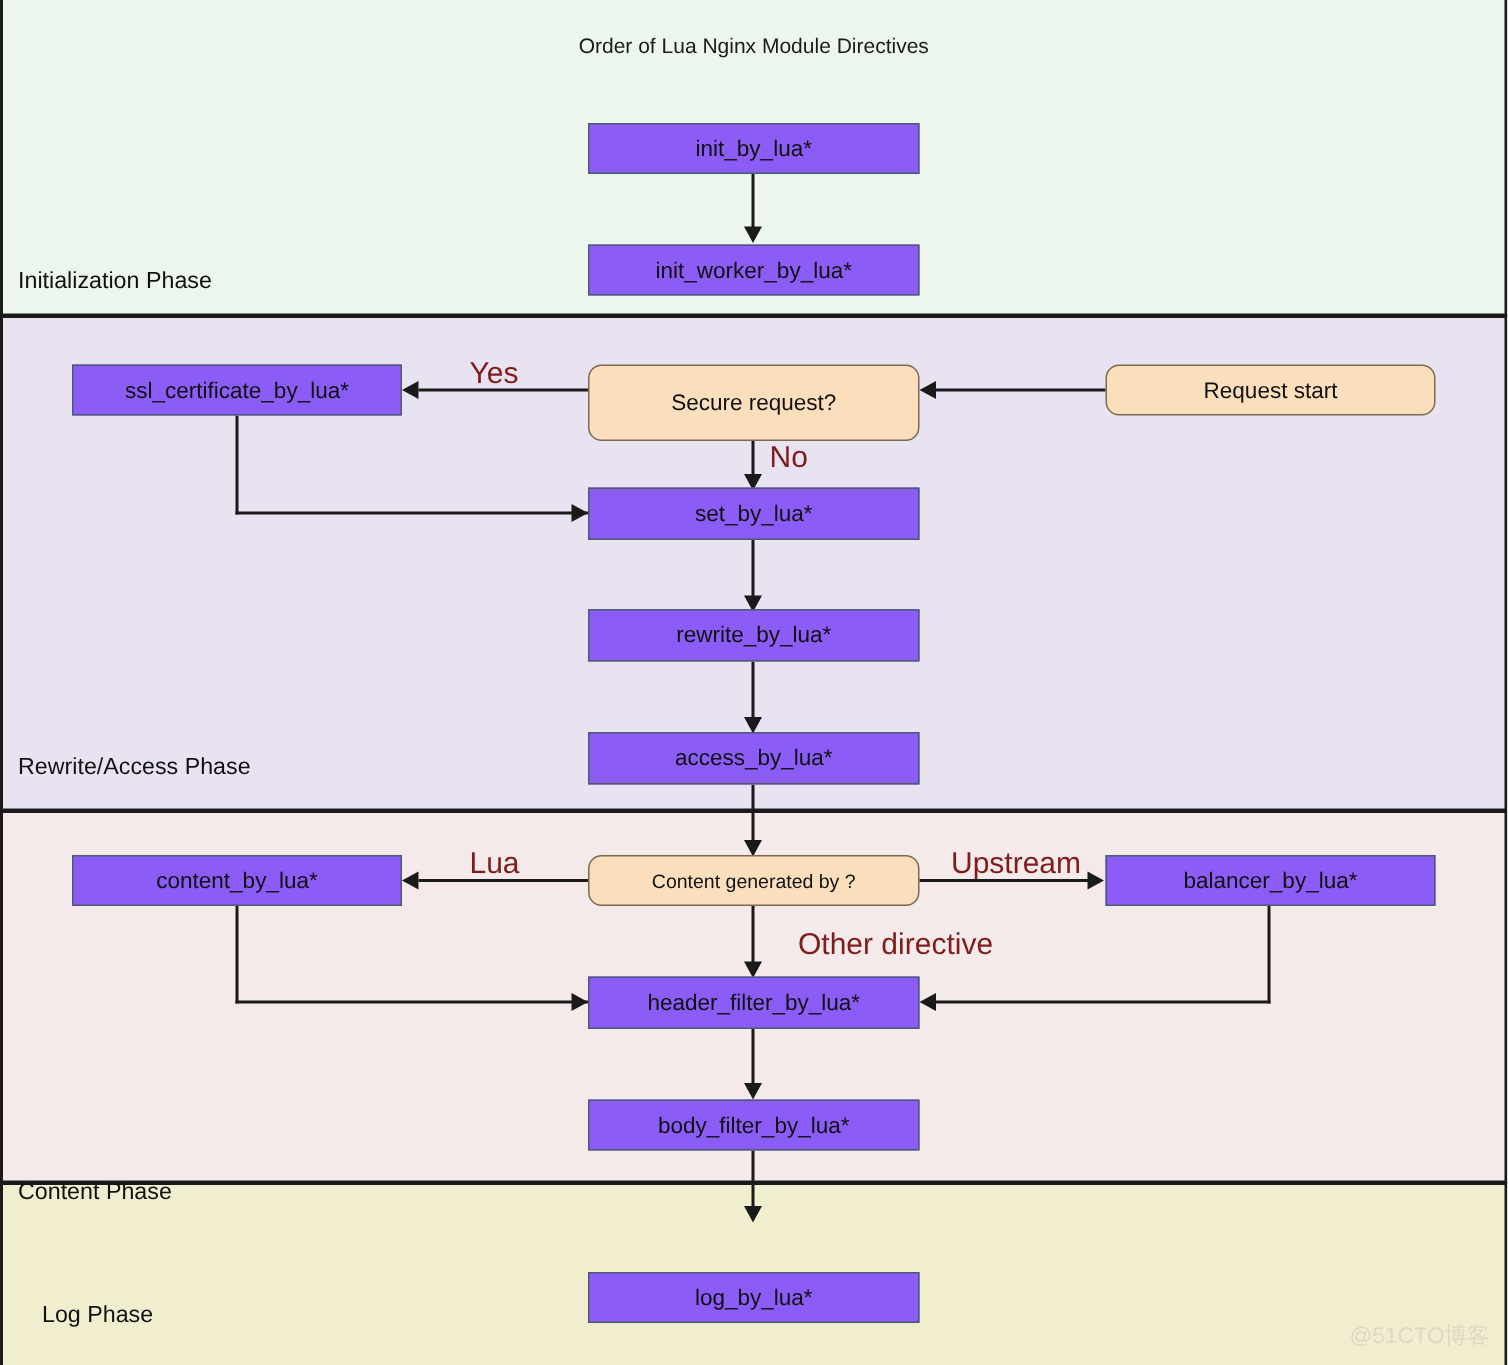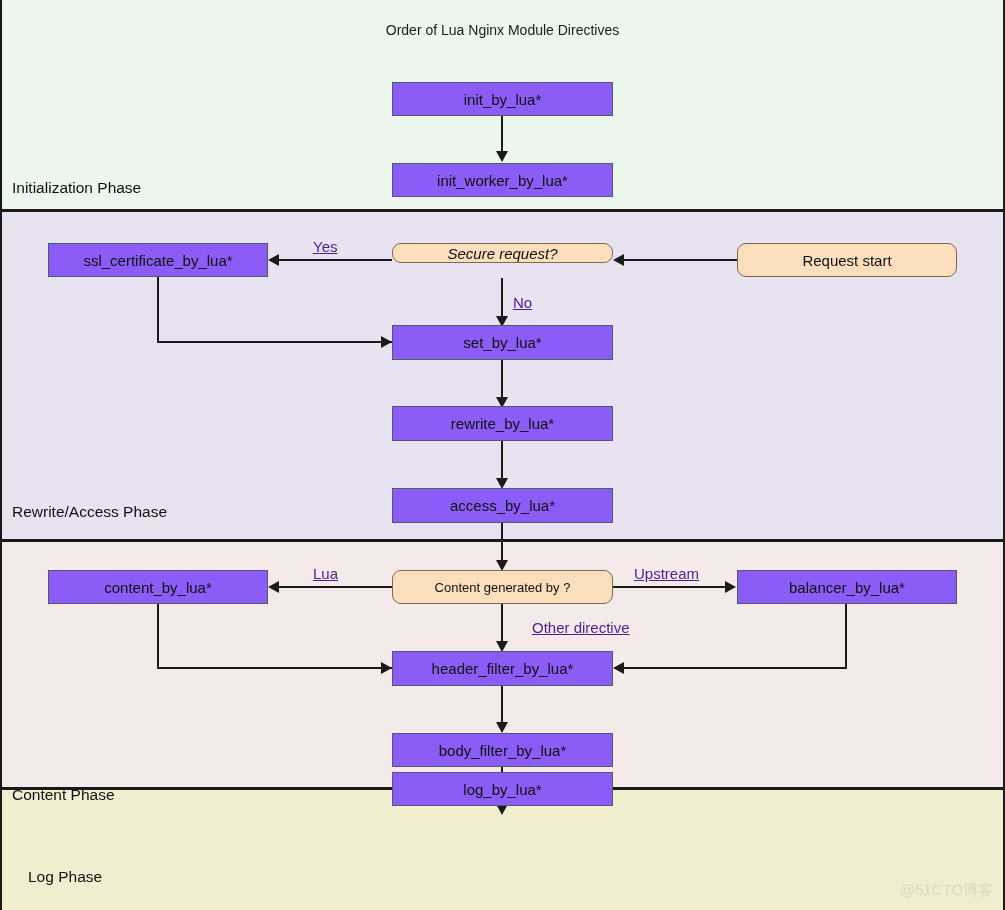--- a/index.html
+++ b/index.html
@@ -98,24 +98,23 @@
     border-right: 11px solid #1a1a1a;
   }
   .arrowhead.right {
     border-top: 6px solid transparent;
     border-bottom: 6px solid transparent;
     border-left: 11px solid #1a1a1a;
   }
 
   .edge-label {
     position: absolute;
-    font-size: 15px;
-    color: #4c1d95;
-    white-space: nowrap;
-    text-decoration: underline;
+    font-size: 20px;
+    color: #7f1d1d;
+    white-space: nowrap;
   }
 
   #watermark {
     position: absolute;
     right: 12px;
     bottom: 10px;
     font-size: 15px;
     color: #ddd9c2;
     white-space: nowrap;
     user-select: none;
@@ -195,21 +194,21 @@
   <div class="node blue" style="left:392px; top:82px; width:221px; height:34px;">
     <span>init_by_lua*</span>
   </div>
   <div class="node blue" style="left:392px; top:163px; width:221px; height:34px;">
     <span>init_worker_by_lua*</span>
   </div>
 
   <div class="node orange" style="left:737px; top:243px; width:220px; height:34px;">
     <span>Request start</span>
   </div>
-  <div class="node orange" style="left:392px; top:243px; width:221px; height:20px;font-style:italic;">
+  <div class="node orange" style="left:392px; top:243px; width:221px; height:51px;">
     <span>Secure request?</span>
   </div>
   <div class="node blue" style="left:48px; top:243px; width:220px; height:34px;">
     <span>ssl_certificate_by_lua*</span>
   </div>
   <div class="node blue" style="left:392px; top:325px; width:221px; height:35px;">
     <span>set_by_lua*</span>
   </div>
   <div class="node blue" style="left:392px; top:406px; width:221px; height:35px;">
     <span>rewrite_by_lua*</span>
@@ -227,19 +226,19 @@
   <div class="node blue" style="left:48px; top:570px; width:220px; height:34px;">
     <span>content_by_lua*</span>
   </div>
   <div class="node blue" style="left:392px; top:651px; width:221px; height:35px;">
     <span>header_filter_by_lua*</span>
   </div>
   <div class="node blue" style="left:392px; top:733px; width:221px; height:34px;">
     <span>body_filter_by_lua*</span>
   </div>
 
-  <div class="node blue" style="left:392px; top:772px; width:221px; height:34px;">
+  <div class="node blue" style="left:392px; top:848px; width:221px; height:34px;">
     <span>log_by_lua*</span>
   </div>
 
   <div id="watermark">@51CTO博客</div>
 
 </div>
 
 </body></html>

